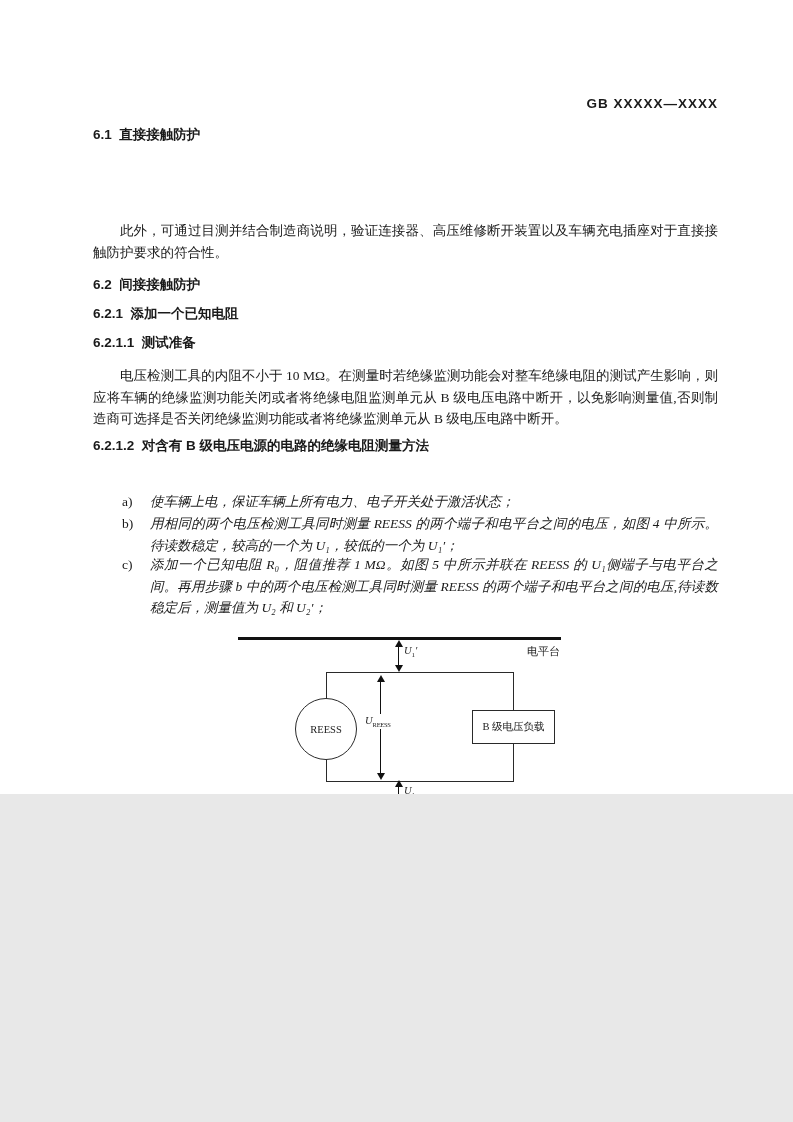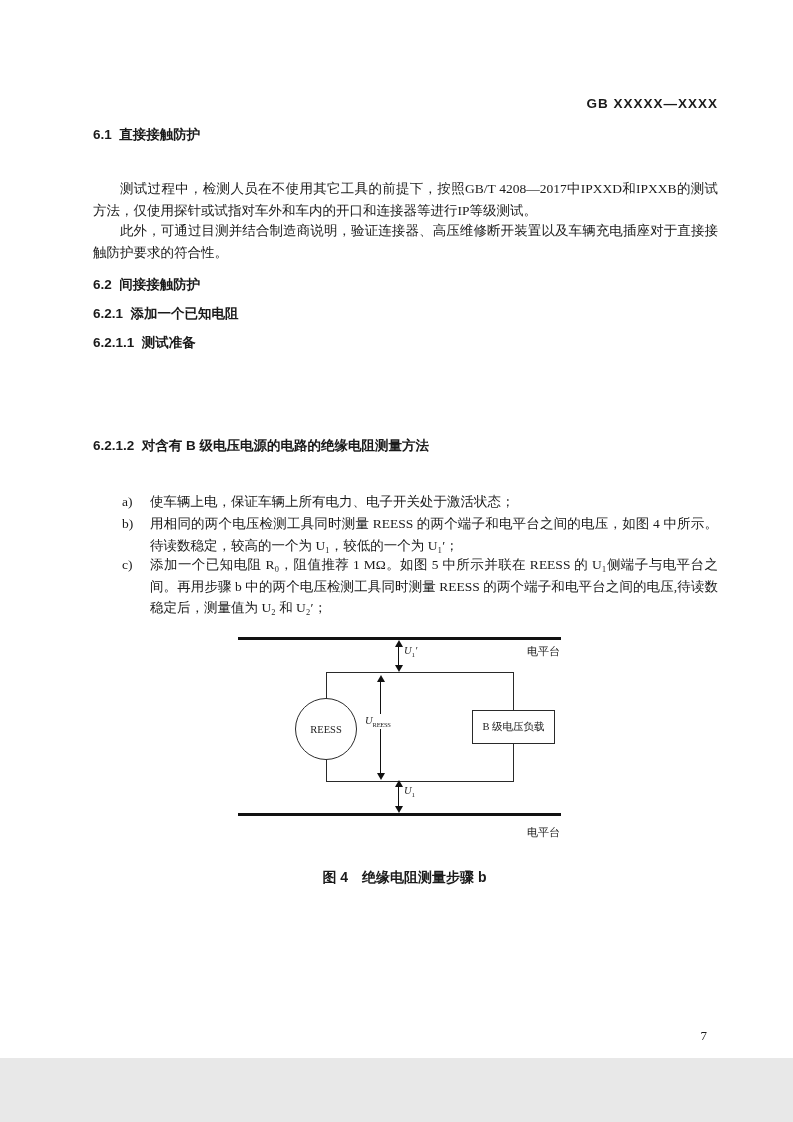--- a/index.html
+++ b/index.html
@@ -1,18 +1,18 @@
 <!DOCTYPE html>
 <html><head>
 <meta charset="utf-8">
 <style>
   html,body{margin:0;padding:0;background:#e8e8e8;}
   .page{
     position:relative;
-    width:793px;height:1058px;
+    width:793px;height:794px;
     background:#ffffff;
     margin:0 auto;
     font-family:"Liberation Serif","DejaVu Serif",serif;
     color:#1a1a1a;
     overflow:hidden;
   }
   .abs{position:absolute;}
   .hdr{
     font-family:"Liberation Sans","DejaVu Sans",sans-serif;
     font-weight:bold;font-size:13.5px;letter-spacing:1px;
@@ -22,21 +22,21 @@
     font-weight:bold;font-size:13.5px;line-height:17px;
     white-space:pre-wrap;
   }
   .p{
     font-size:13.5px;line-height:21.7px;
     width:625px;text-align:justify;
   }
   .ind{text-indent:2em;}
   .step{display:flex;font-size:13.5px;line-height:21.7px;width:625px;}
   .step-marker{flex:0 0 28px;margin-left:29px;}
-  .step-body{flex:1;text-align:justify;}
+  .step-body{flex:1;text-align:justify;font-style:italic;}
   
   .fig{position:absolute;left:0;top:630px;width:793px;height:225px;}
   .pline{position:absolute;height:3px;background:#111;}
   .flabel{font-size:11px;color:#222;}
   .ulabel{font-size:10.5px;color:#222;font-style:italic;}
   .ulabel sub{font-size:7px;font-style:normal;}
   .outline{position:absolute;border:1px solid #2a2a2a;background:transparent;}
   .reess{
     position:absolute;border:1px solid #2a2a2a;border-radius:50%;
     background:#fff;display:flex;align-items:center;justify-content:center;
@@ -64,26 +64,26 @@
   .pagenum{font-size:13px;}
 </style>
 </head>
 <body>
 
 <div class="page">
 
   <div class="abs hdr" style="top:96px;right:75px;">GB XXXXX—XXXX</div>
 
   <div class="abs h" style="left:93px;top:126px;">6.1  直接接触防护</div>
-  <div class="abs p ind" style="left:93px;top:178px;">测试过程中，检测人员在不使用其它工具的前提下，按照GB/T 4208—2017中IPXXD和IPXXB的测试方法，仅使用探针或试指对车外和车内的开口和连接器等进行IP等级测试。</div>
   <div class="abs p ind" style="left:93px;top:220px;">此外，可通过目测并结合制造商说明，验证连接器、高压维修断开装置以及车辆充电插座对于直接接触防护要求的符合性。</div>
 
   <div class="abs h" style="left:93px;top:276px;">6.2  间接接触防护</div>
   <div class="abs h" style="left:93px;top:305px;">6.2.1  添加一个已知电阻</div>
   <div class="abs h" style="left:93px;top:334px;">6.2.1.1  测试准备</div>
+  <div class="abs p ind" style="left:93px;top:365px;">电压检测工具的内阻不小于 10 MΩ。在测量时若绝缘监测功能会对整车绝缘电阻的测试产生影响，则应将车辆的绝缘监测功能关闭或者将绝缘电阻监测单元从 B 级电压电路中断开，以免影响测量值,否则制造商可选择是否关闭绝缘监测功能或者将绝缘监测单元从 B 级电压电路中断开。</div>
   <div class="abs h" style="left:93px;top:437px;">6.2.1.2  对含有 B 级电压电源的电路的绝缘电阻测量方法</div>
 
   <div class="abs step" style="left:93px;top:491px;">
     <span class="step-marker">a)</span>
     <span class="step-body">使车辆上电，保证车辆上所有电力、电子开关处于激活状态；</span>
   </div>
   <div class="abs step" style="left:93px;top:513px;">
     <span class="step-marker">b)</span>
     <span class="step-body">用相同的两个电压检测工具同时测量 REESS 的两个端子和电平台之间的电压，如图 4 中所示。待读数稳定，较高的一个为 U₁，较低的一个为 U₁′；</span>
   </div>

